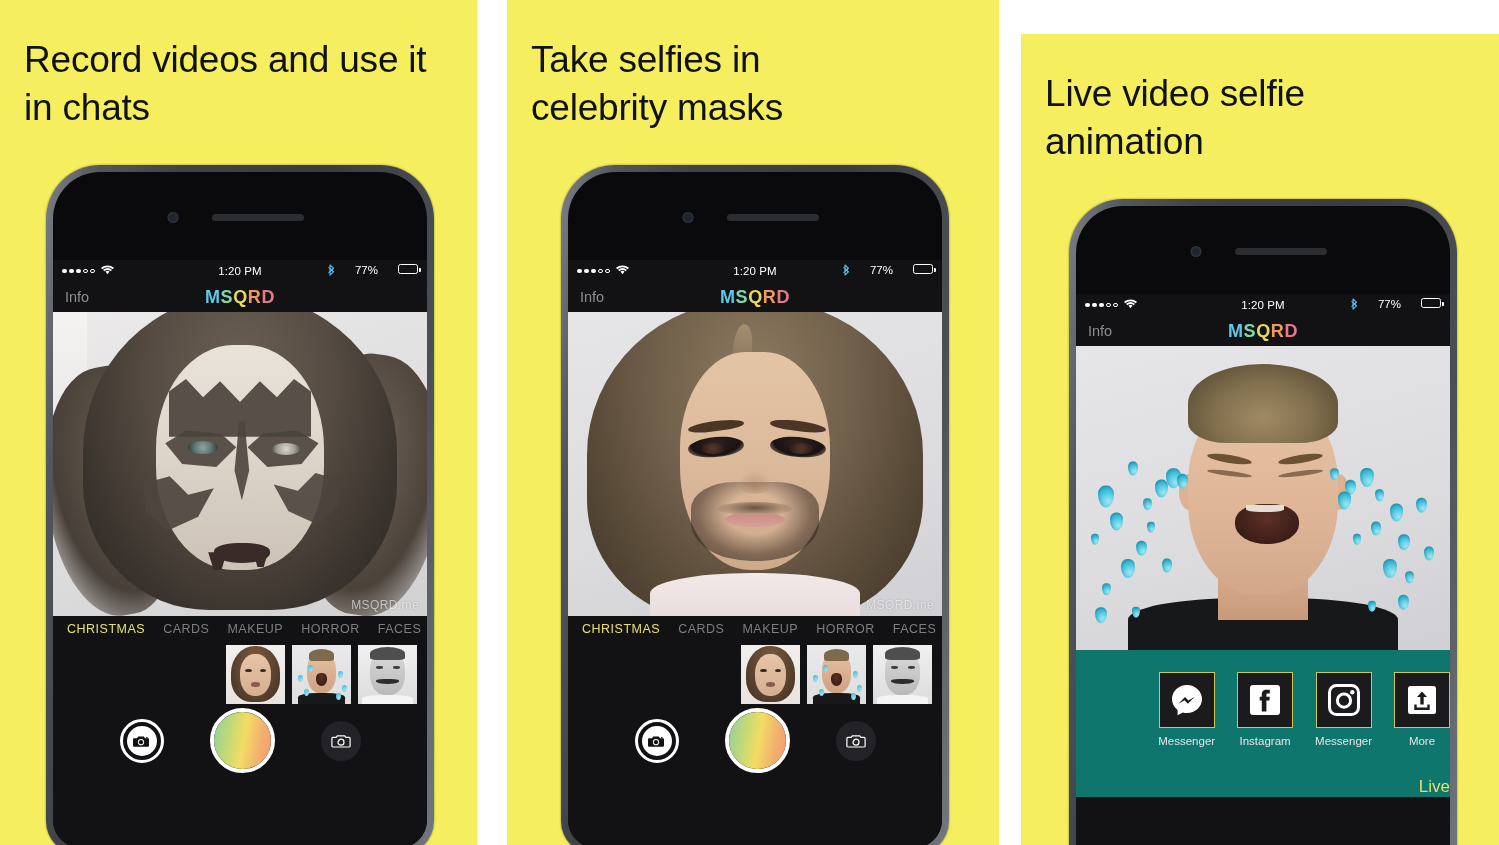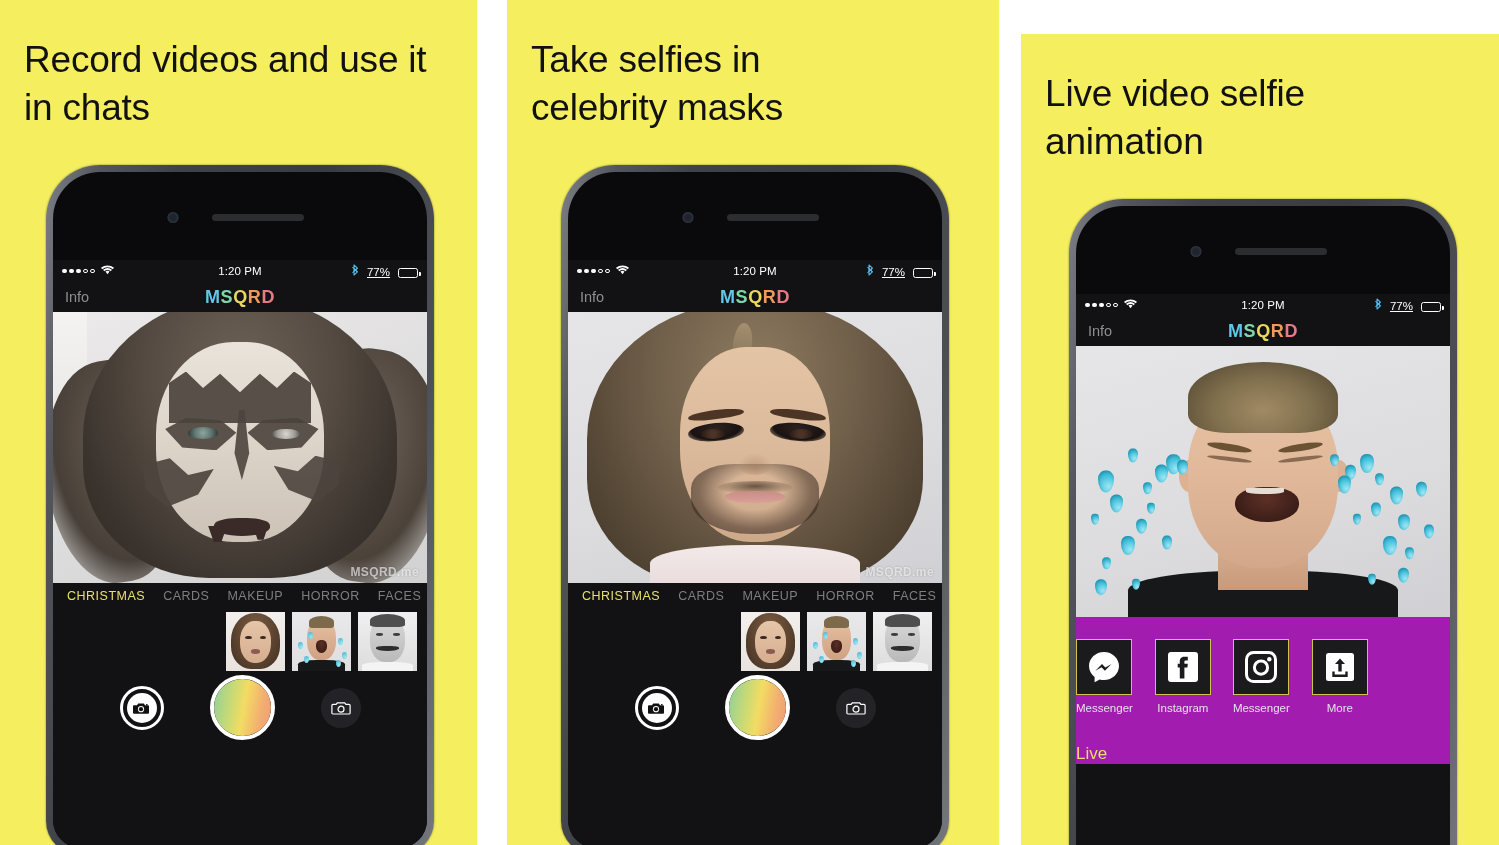--- a/index.html
+++ b/index.html
@@ -94,21 +94,21 @@
   }
   .sb-left{display:flex;align-items:center;gap:4px;}
   .dots{display:flex;align-items:center;gap:2.5px;}
   .dot{width:4.5px;height:4.5px;border-radius:50%;background:#fff;}
   .dot.hollow{background:transparent;border:1px solid #fff;width:2.5px;height:2.5px;}
   .wifi{margin-left:2px;}
   .sb-time{
     position:absolute;left:0;right:0;text-align:center;
     font-size:11.5px;letter-spacing:.1px;
   }
-  .sb-right{margin-left:auto;display:flex;align-items:flex-end;gap:8px;text-decoration:underline;}
+  .sb-right{margin-left:auto;display:flex;align-items:flex-start;gap:20px;}
   .bt{color:#57b9e8;font-size:11px;line-height:1;}
   .batt-pct{font-size:11.5px;}
   .batt{
     width:20px;height:10px;border:1px solid #fff;border-radius:2.5px;
     position:relative;padding:1px;box-sizing:border-box;
   }
   .batt::after{
     content:"";position:absolute;right:-3.5px;top:3px;
     width:2px;height:4px;background:#fff;border-radius:0 1px 1px 0;
   }
@@ -125,24 +125,23 @@
   .nav-info{color:#8e8e92;font-size:14.5px;}
   .brand{
     position:absolute;left:0;right:0;text-align:center;
     font-size:18px;font-weight:bold;letter-spacing:.6px;
   }
   .brand span{display:inline-block;}
 
   
   .viewport{
     position:relative;
-    height:271px;
+    height:304px;
     overflow:hidden;
     background:#d8d8d8;
-    font-weight:bold;
   }
   .watermark{
     position:absolute;right:8px;bottom:4px;
     color:rgba(255,255,255,.62);
     font-size:12px;letter-spacing:.4px;
     text-shadow:0 0 2px rgba(0,0,0,.25);
   }
 
   
   .scene{position:absolute;inset:0;}
@@ -478,22 +477,22 @@
   }
   .btn-flip{
     width:40px;height:40px;border-radius:50%;
     background:#232327;
     display:flex;align-items:center;justify-content:center;
   }
 
   
   .sharesheet{
     flex:1;
-    background:#a21caf;
-    display:flex;flex-direction:column;align-items:flex-start;
+    background:#0f766e;
+    display:flex;flex-direction:column;align-items:flex-end;
     padding-top:22px;
   }
   .share-row{
     display:flex;gap:22px;justify-content:center;
   }
   .share-item{display:flex;flex-direction:column;align-items:center;gap:7px;}
   .share-box{
     width:56px;height:56px;
     border:1.6px solid #cfc451;
     background:#1b1b1d;

